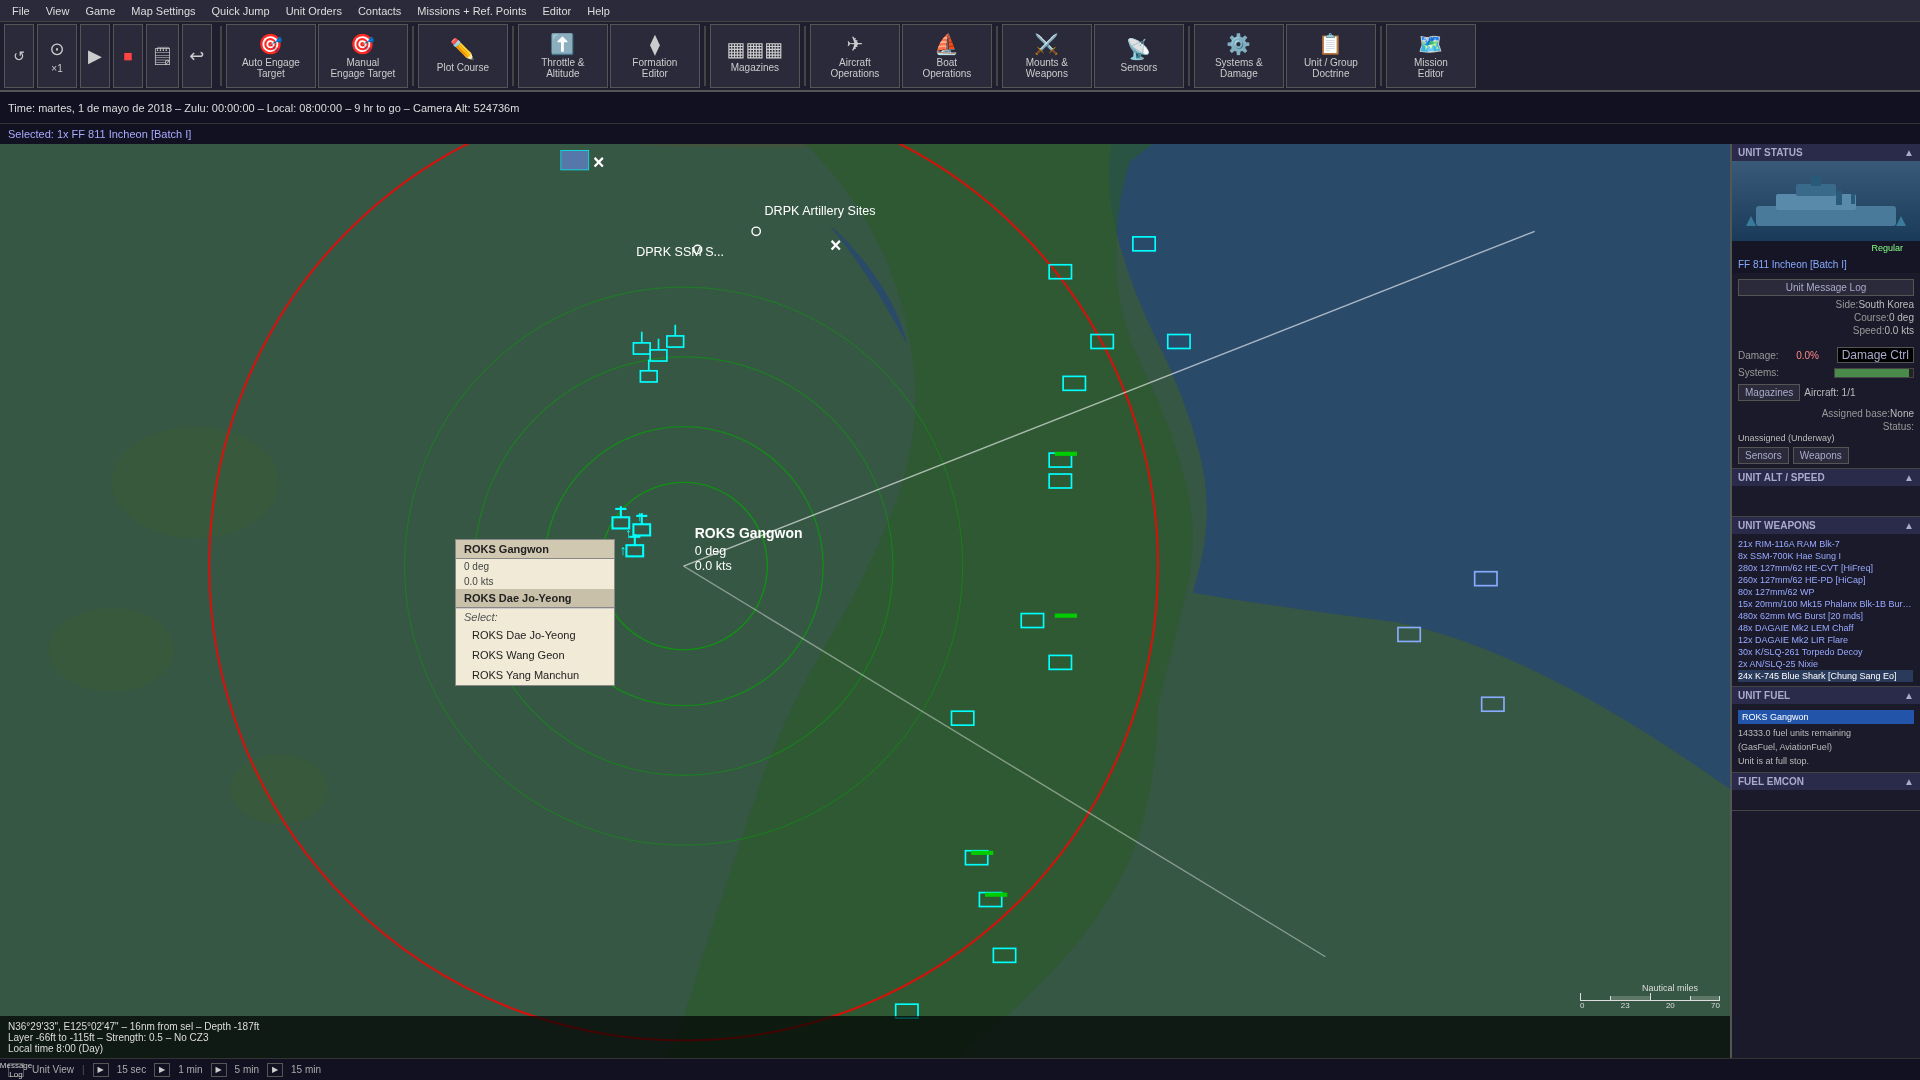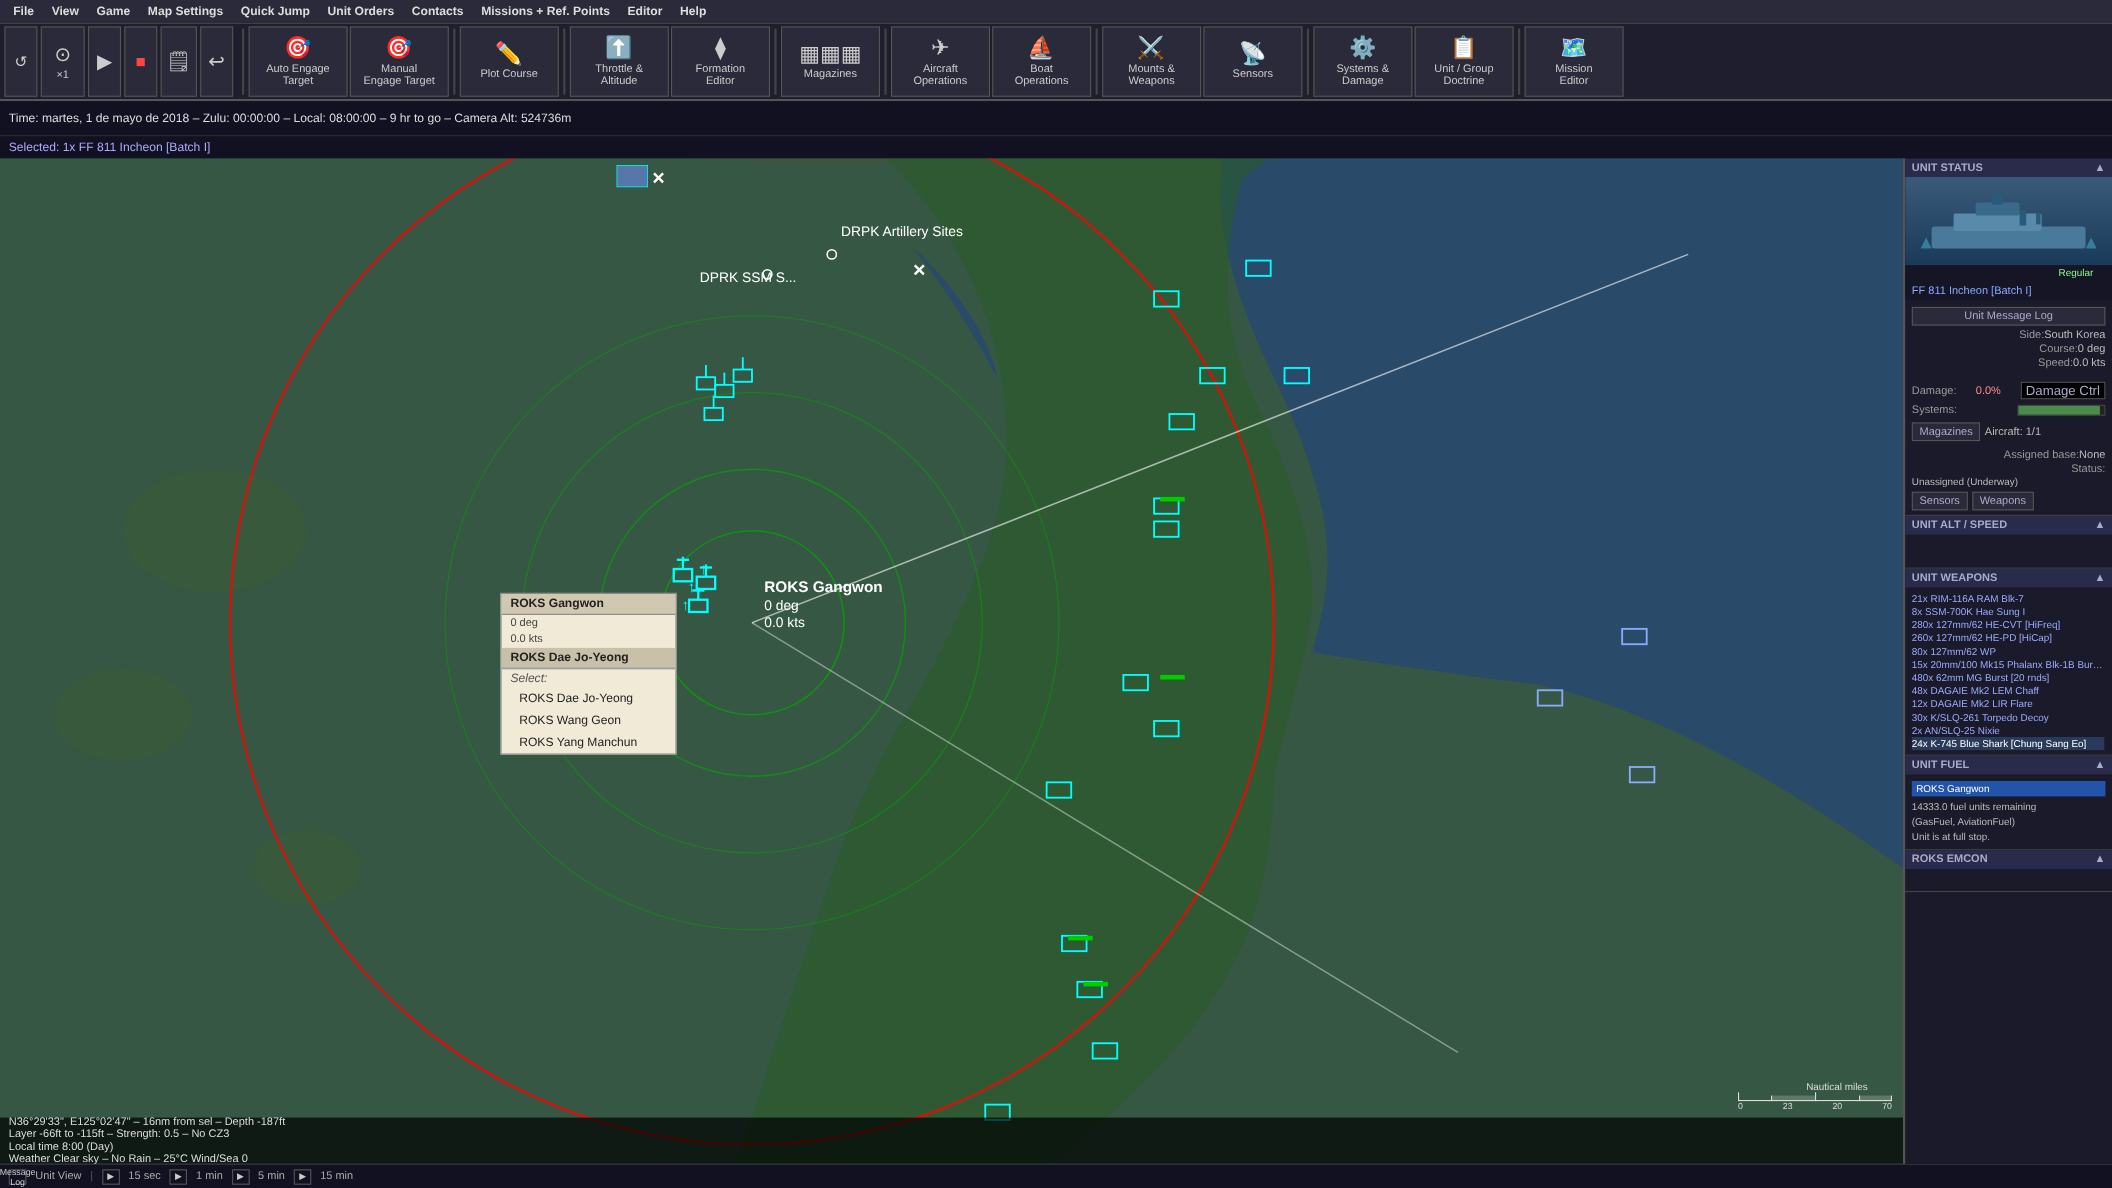--- a/index.html
+++ b/index.html
@@ -6,21 +6,20 @@
     body { width: 1920px; height: 1080px; overflow: hidden; background: #1a1a2e; font-family: Arial, sans-serif; font-size: 11px; color: #ccc; }
 
     
     #menubar {
       height: 22px;
       background: #2a2a3a;
       display: flex;
       align-items: center;
       border-bottom: 1px solid #444;
       padding: 0 4px;
-      font-weight: bold;
     }
     #menubar span {
       padding: 2px 8px;
       cursor: pointer;
       color: #ddd;
       font-size: 11px;
     }
 
     
     #toolbar {
@@ -579,21 +578,20 @@
       <div class="cm-item">ROKS Dae Jo-Yeong</div>
       <div class="cm-item">ROKS Wang Geon</div>
       <div class="cm-item">ROKS Yang Manchun</div>
     </div>
 
     
     <div id="coordbar">
       <div>N36°29'33", E125°02'47" – 16nm from sel – Depth -187ft</div>
       <div>Layer -66ft to -115ft – Strength: 0.5 – No CZ3</div>
       <div>Local time 8:00 (Day)</div>
-      <div>Weather Clear sky – No Rain – 25°C  Wind/Sea 0</div>
     </div>
 
     
     <div id="nm-bar">
       <div class="nm-scale">
         <span>Nautical miles</span>
       </div>
       <div style="display:flex;align-items:flex-end;gap:0;">
         <div style="width:30px;height:8px;border-left:1px solid #ddd;border-bottom:1px solid #ddd;"></div>
         <div style="width:40px;height:5px;border-left:1px solid #ddd;border-bottom:1px solid #ddd;background:rgba(255,255,255,0.2);"></div>
@@ -723,21 +721,21 @@
       <div class="panel-content">
         <div class="fuel-item">ROKS Gangwon</div>
         <div class="fuel-text">14333.0 fuel units remaining</div>
         <div class="fuel-text">(GasFuel, AviationFuel)</div>
         <div class="fuel-text">Unit is at full stop.</div>
       </div>
     </div>
 
     <div class="panel-section">
       <div class="panel-header">
-        <span>ROKS EMCON</span>
+        <span>FUEL EMCON</span>
         <span>▲</span>
       </div>
       <div style="height:20px;"></div>
     </div>
 
   </div>
 
 </div>
 
 <div id="bottombar">

